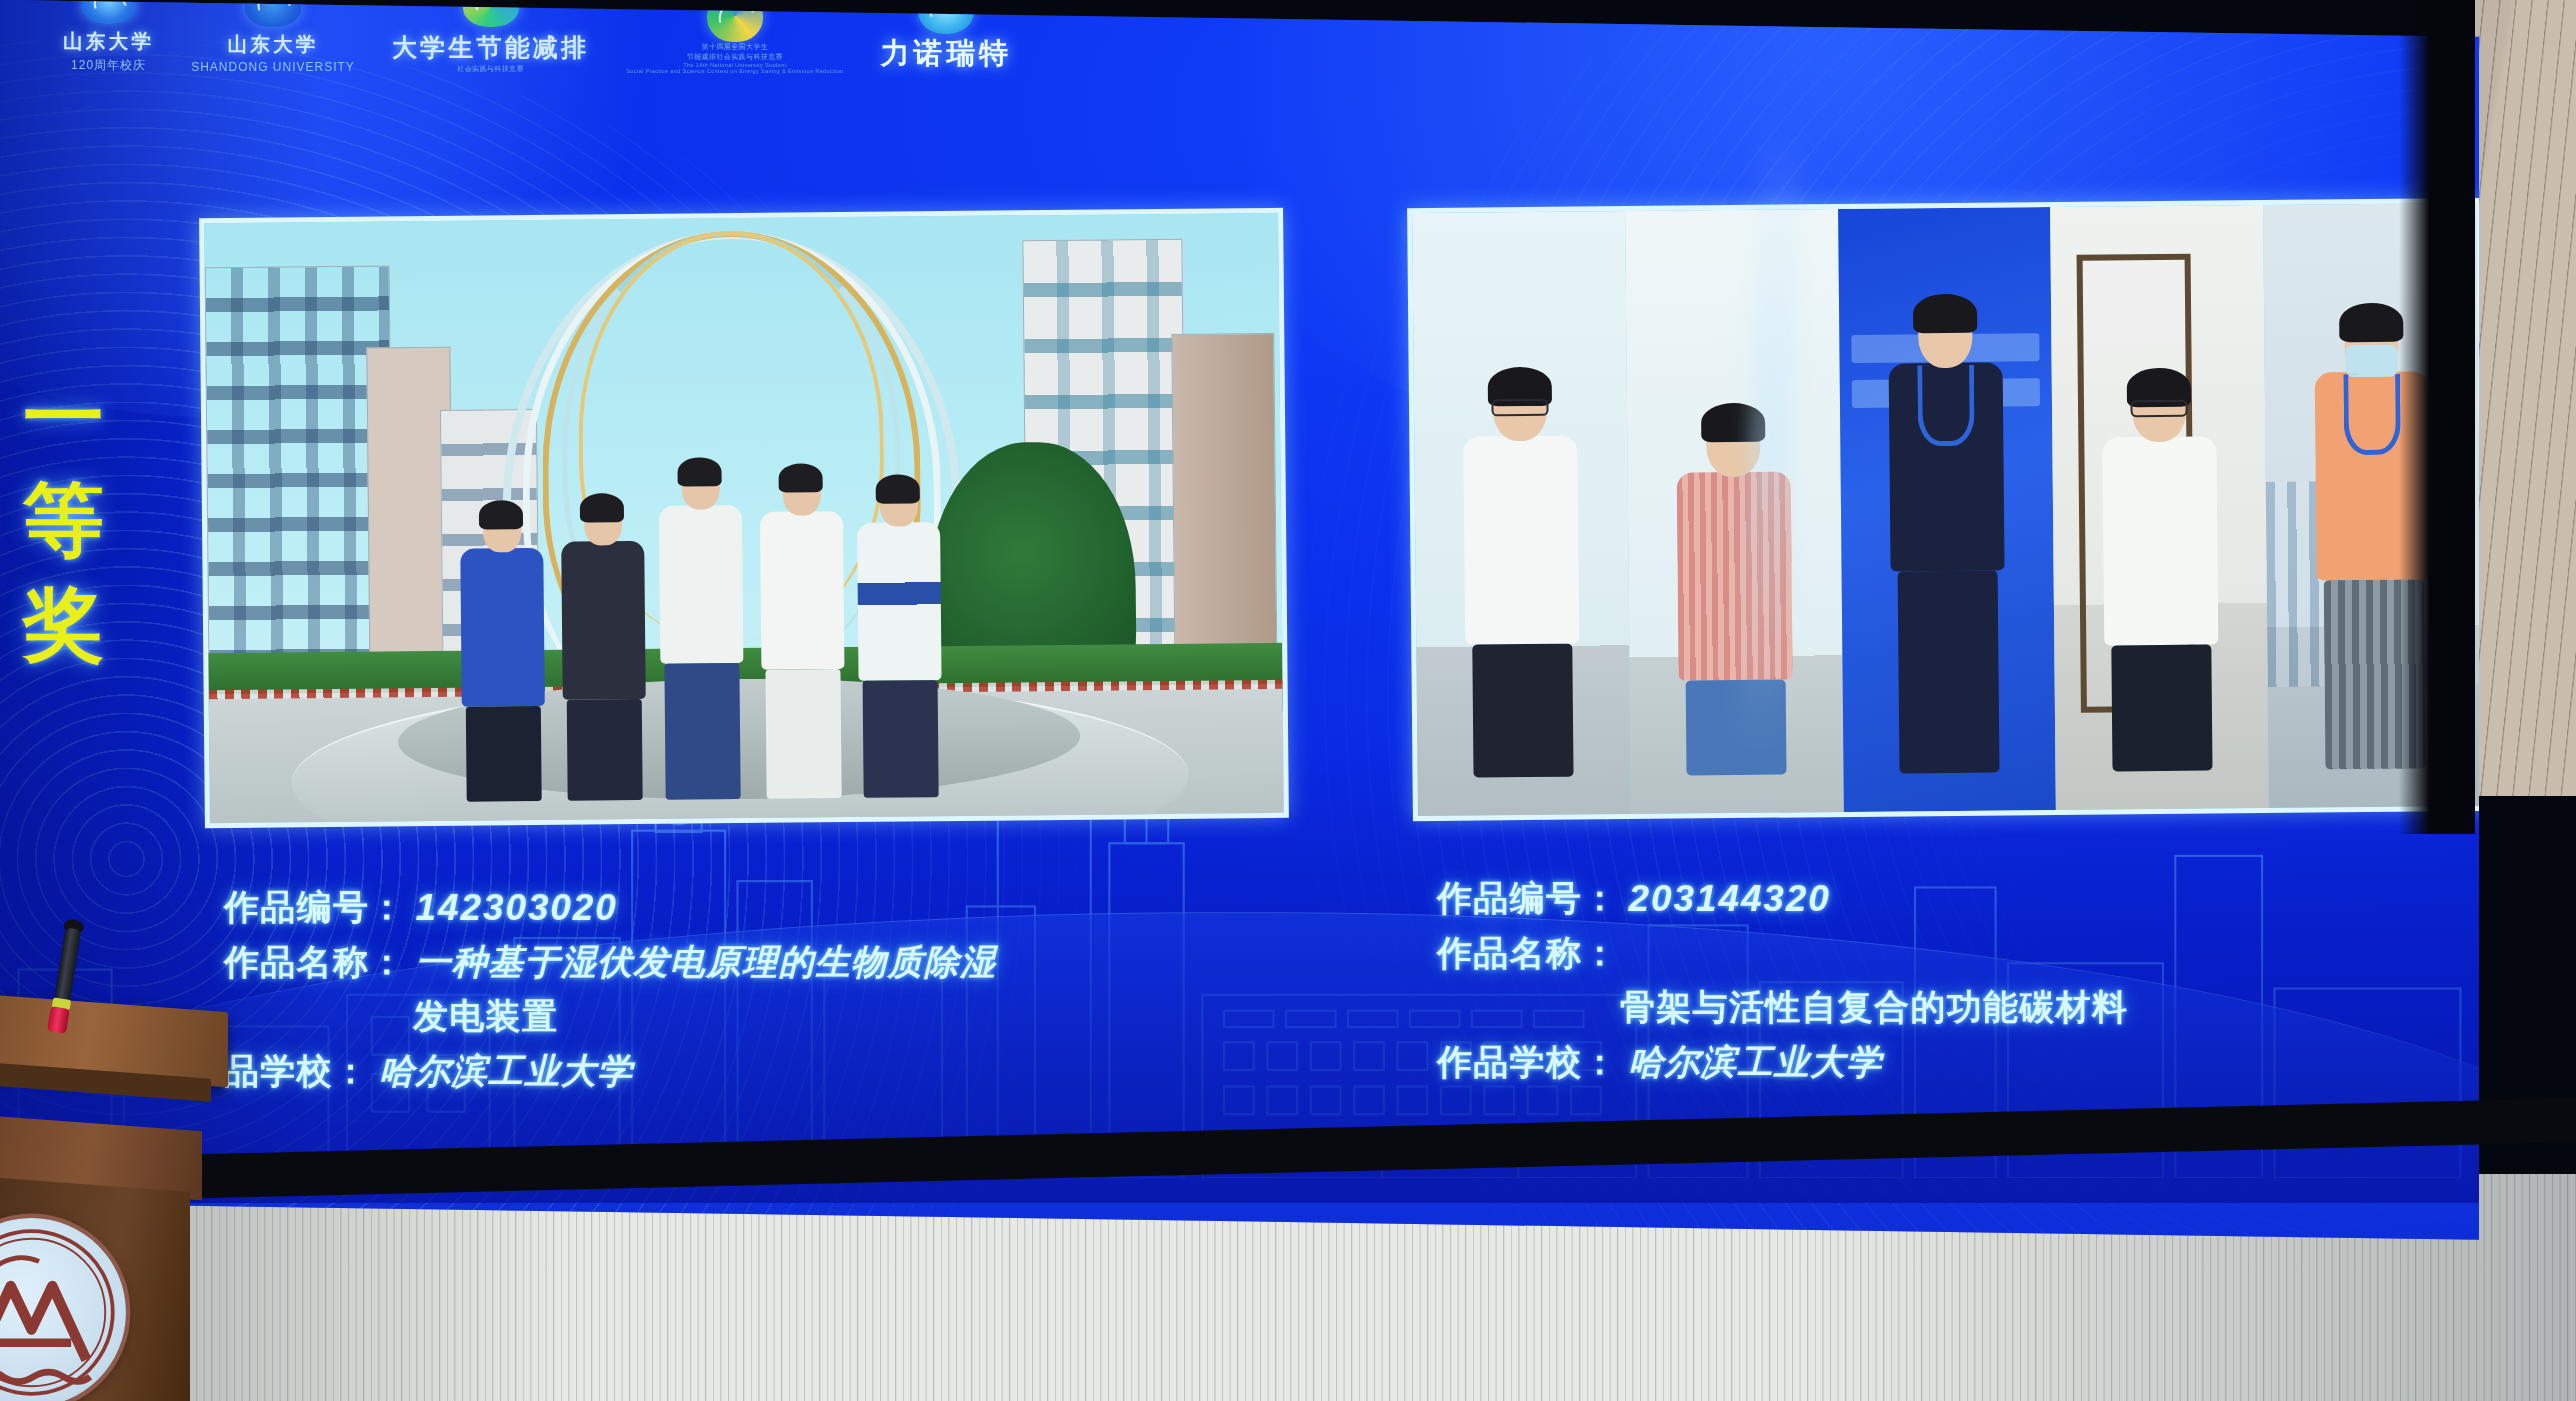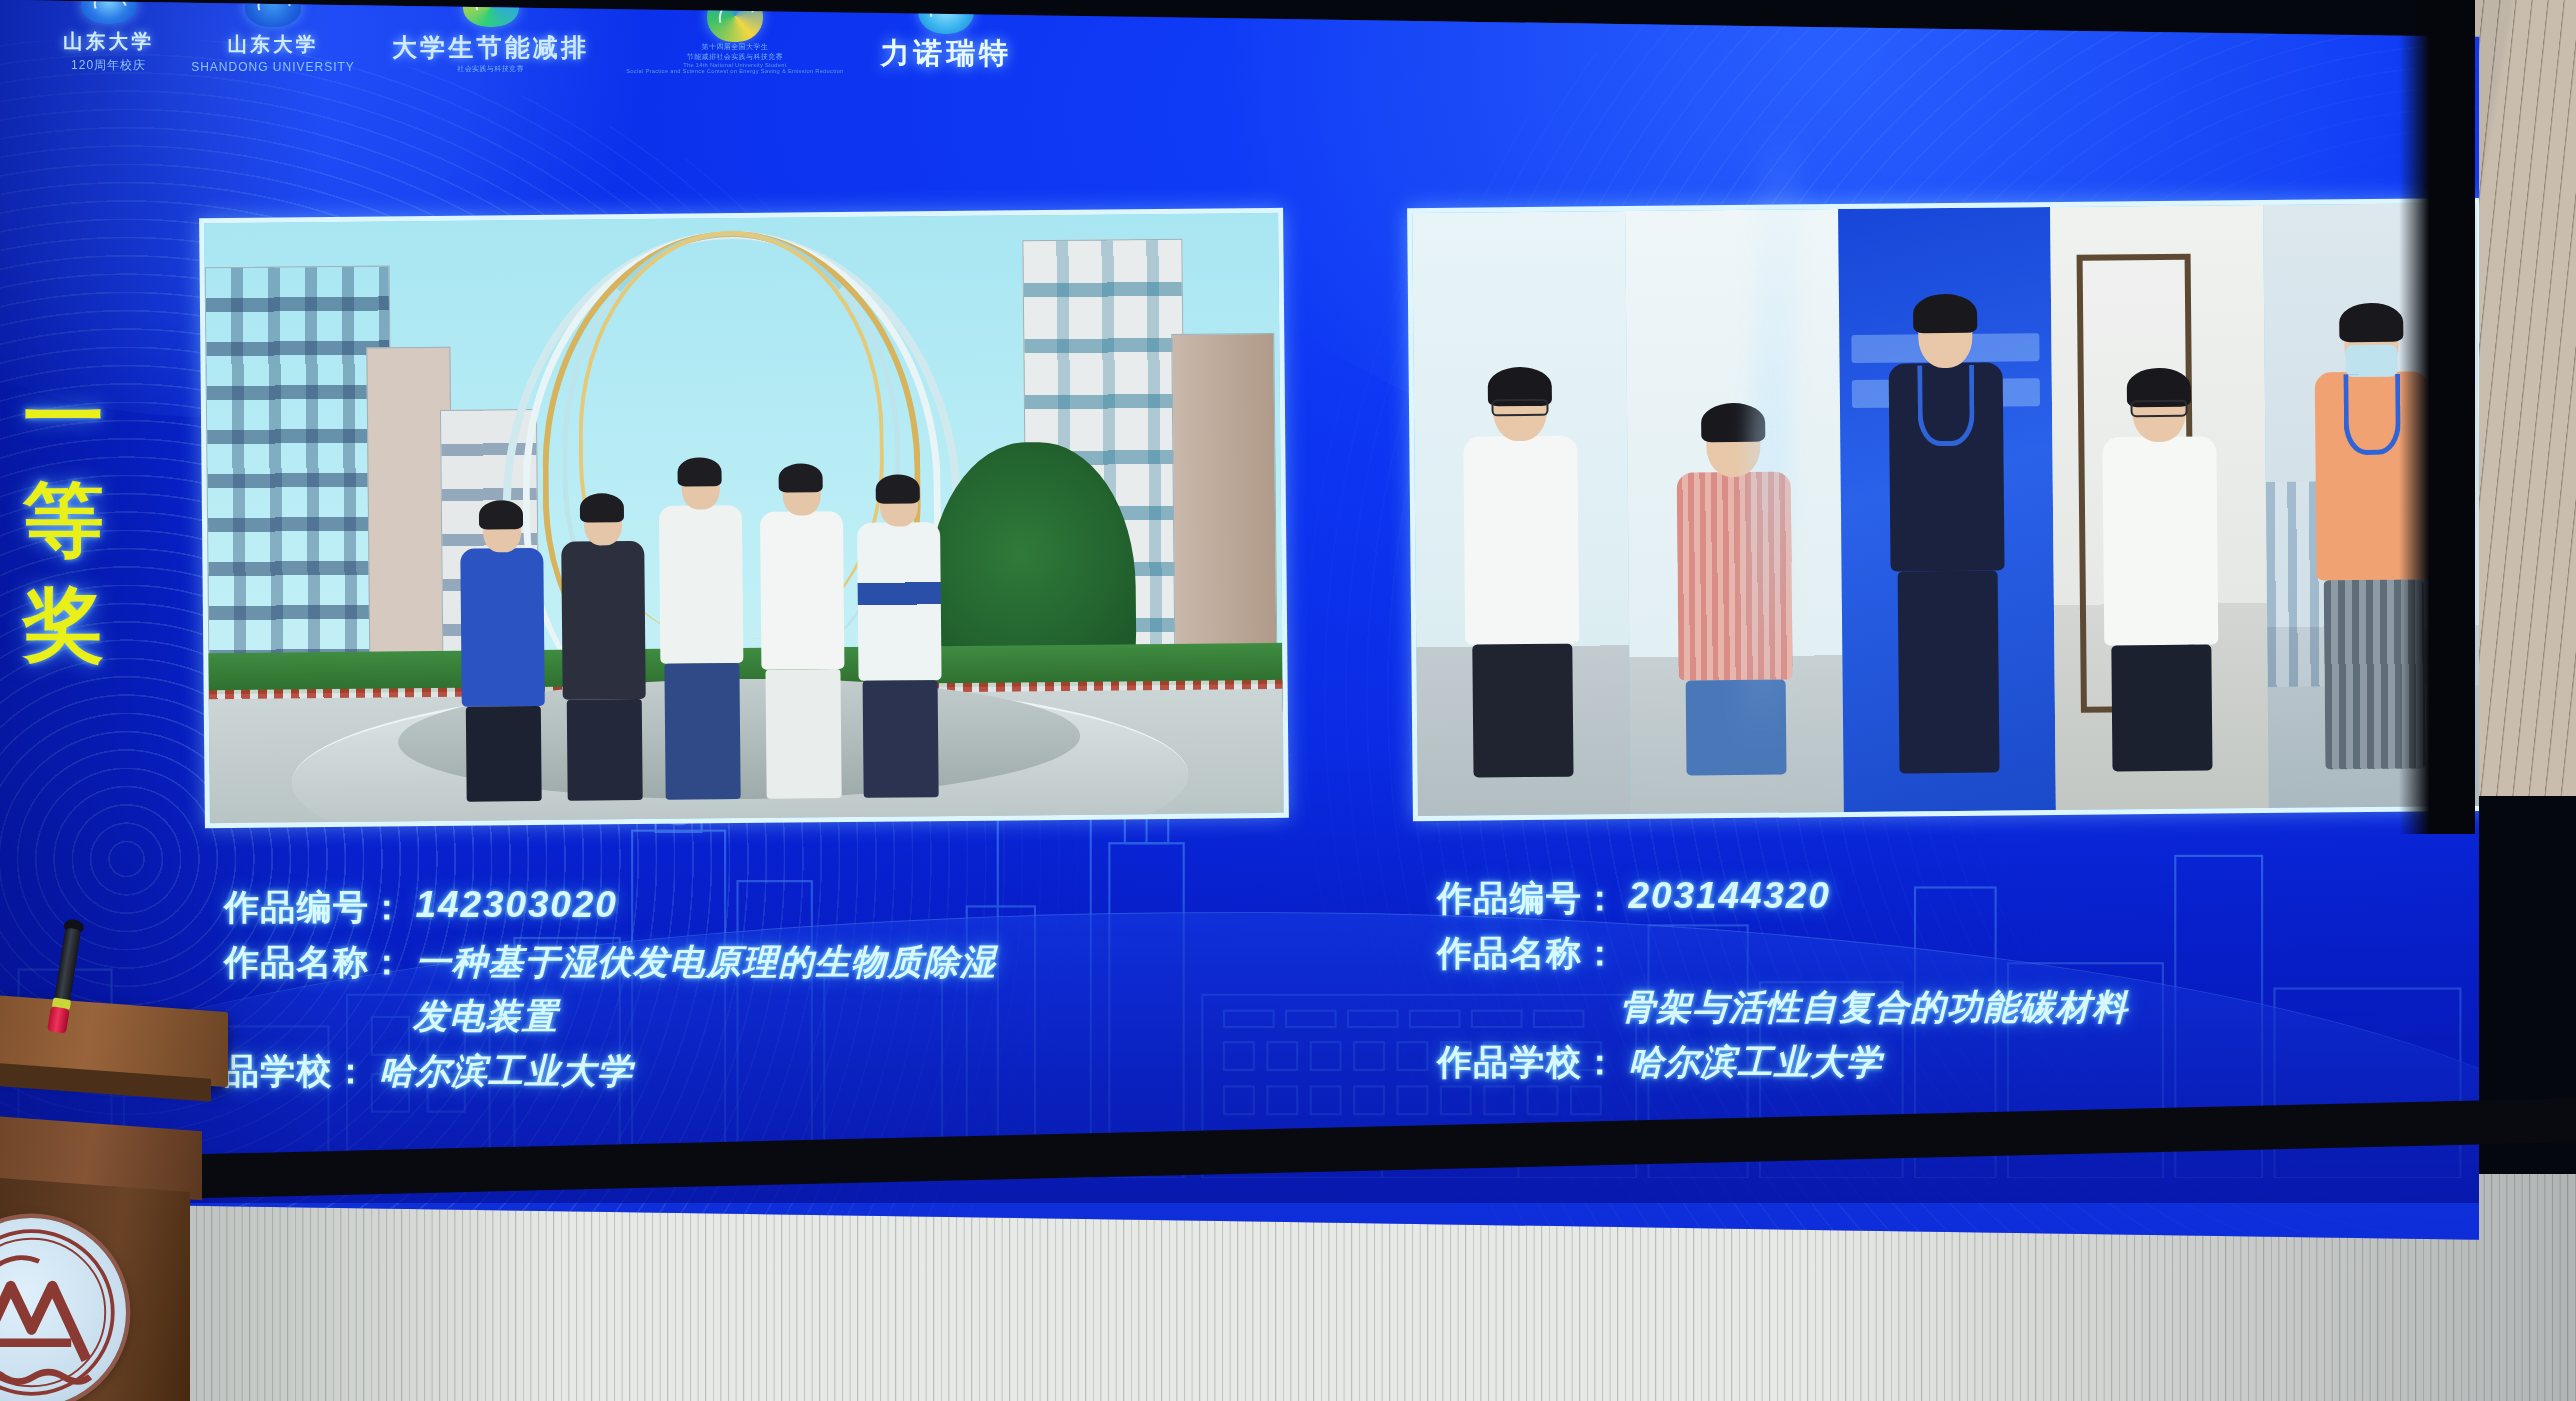--- a/index.html
+++ b/index.html
@@ -264,25 +264,25 @@
     width:53px;height:12.6px;border:2.5px solid #2b2b33;border-radius:5.7px;}
   .strip .posterA,.strip .posterB{position:absolute;left:6%;width:88%;height:28px;border-radius:3.2px;background:rgba(190,230,255,.35);}
   .strip .posterA{top:126px;} .strip .posterB{top:171px;}
   .strip .ctrlpanel{position:absolute;left:0;top:46%;width:100%;height:34%;
     background:repeating-linear-gradient(90deg,rgba(40,90,140,.28) 0 8.8px,rgba(220,235,245,.18) 8.8px 21.5px);}
   .strip .door{position:absolute;left:12%;top:8%;width:48%;height:74%;border:6.3px solid #5e4a33;background:rgba(255,255,255,.06);}
 
   
   .caption{position:absolute;color:#d7f8ff;font-weight:700;white-space:nowrap;
     text-shadow:0 0 5px rgba(140,235,255,.9),0 0 17.7px rgba(80,200,255,.65);}
-  .caption .row{display:flex;align-items:flex-start;}
+  .caption .row{display:flex;align-items:center;}
   .caption .lbl{font-size:35px;letter-spacing:1.3px;}
   .caption .val{font-size:35px;letter-spacing:1.3px;margin-left:10px;font-style:italic;}
   .caption .val.num{font-size:37px;letter-spacing:1.9px;}
-  .caption .cont{font-size:35px;letter-spacing:1.3px;font-style:italic;}
+  .caption .cont{font-size:35px;letter-spacing:1.3px;}
   .cap-left{left:224px;top:884px;}
   .cap-left .indent{padding-left:189px;}
   .cap-right{left:1437px;top:875px;}
   .cap-right .indent{padding-left:183px;}
   .cap-left .row{margin-bottom:7.6px;}
   .cap-right .row{margin-bottom:7.6px;}
 
   
   .podium{
     position:absolute;left:-25px;bottom:0;width:265px;height:398px;z-index:40;

